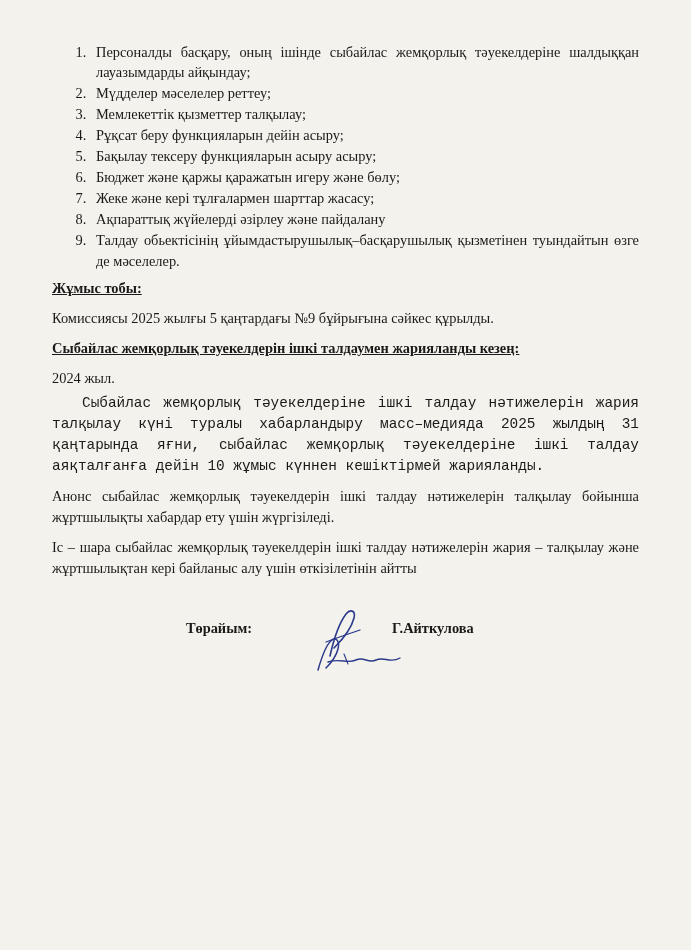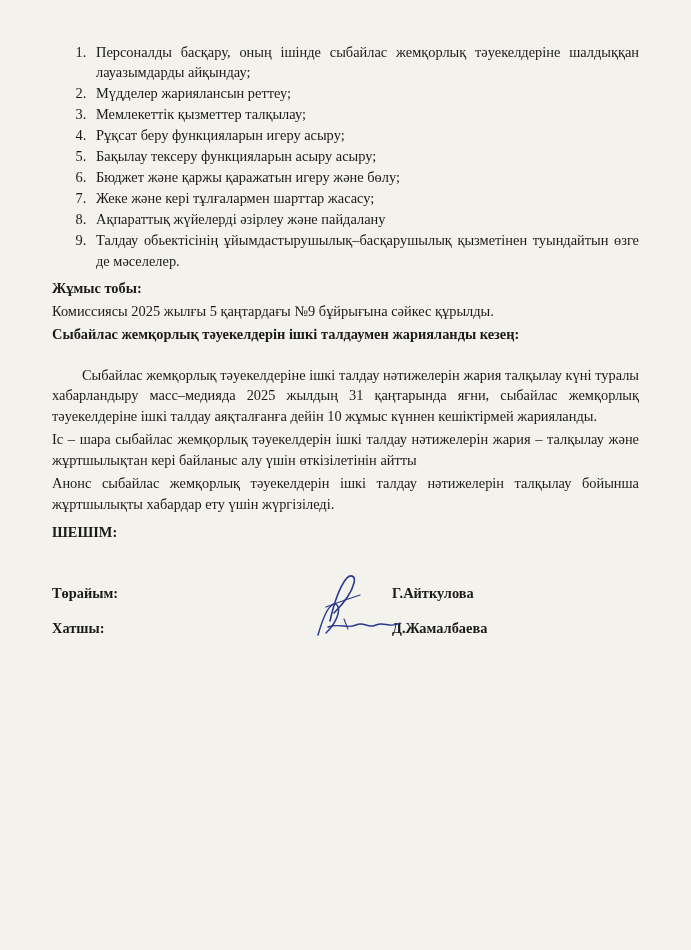--- a/index.html
+++ b/index.html
@@ -36,43 +36,46 @@
   .numbered-list li span {
     display: inline;
   }
   .block {
     font-size: 14.4px;
     line-height: 1.45;
     text-align: justify;
     margin-top: 7px;
   }
   .block.tight {
-    margin-top: 2px;
+    margin-top: 9px;
   }
   .bold {
     font-weight: bold;
+    text-decoration: underline;
   }
   .indent {
     text-indent: 30px;
   }
   .para-gap {
-    margin-top: 20px;
+    margin-top: 5px;
+    font-family: Liberation Mono, monospace;
   }
   .sig-area {
     margin-top: 42px;
     position: relative;
     font-size: 14.4px;
   }
   .sig-row {
     display: flex;
     align-items: baseline;
     margin-bottom: 18px;
   }
   .sig-role {
     width: 200px;
+    text-align: right;
     font-weight: bold;
     padding-right: 10px;
   }
   .sig-space {
     width: 130px;
   }
   .sig-name {
     font-weight: bold;
   }
   .scribble {
@@ -88,60 +91,55 @@
     top: 16px;
   }
 </style>
 </head>
 <body>
 
 <div class="page">
 
   <ol class="numbered-list">
     <li><span>Персоналды басқару, оның ішінде сыбайлас жемқорлық тәуекелдеріне шалдыққан лауазымдарды айқындау;</span></li>
-    <li><span>Мүдделер жариялансын реттеу;</span></li>
+    <li><span>Мүдделер мәселелер реттеу;</span></li>
     <li><span>Мемлекеттік қызметтер талқылау;</span></li>
-    <li><span>Рұқсат беру функцияларын игеру асыру;</span></li>
+    <li><span>Рұқсат беру функцияларын дейін асыру;</span></li>
     <li><span>Бақылау тексеру функцияларын асыру асыру;</span></li>
     <li><span>Бюджет және қаржы қаражатын игеру және бөлу;</span></li>
     <li><span>Жеке және кері тұлғалармен шарттар жасасу;</span></li>
     <li><span>Ақпараттық жүйелерді әзірлеу және пайдалану</span></li>
     <li><span>Талдау обьектісінің ұйымдастырушылық–басқарушылық қызметінен туындайтын өзге де мәселелер.</span></li>
   </ol>
 
   <div class="block bold">Жұмыс тобы:</div>
   <div class="block tight">Комиссиясы 2025 жылғы 5 қаңтардағы №9 бұйрығына сәйкес құрылды.</div>
   <div class="block bold tight">Сыбайлас жемқорлық тәуекелдерін ішкі талдаумен жарияланды кезең:</div>
+  <div class="block tight">2024 жыл.</div>
 
   <div class="block indent para-gap">Сыбайлас жемқорлық тәуекелдеріне ішкі талдау нәтижелерін жария талқылау күні туралы хабарландыру масс–медияда 2025 жылдың 31 қаңтарында яғни, сыбайлас жемқорлық тәуекелдеріне ішкі талдау аяқталғанға  дейін 10 жұмыс күннен кешіктірмей жарияланды.</div>
+  <div class="block tight">Анонс сыбайлас жемқорлық тәуекелдерін ішкі талдау нәтижелерін талқылау бойынша жұртшылықты хабардар ету  үшін жүргізіледі.</div>
   <div class="block tight">Іс – шара сыбайлас жемқорлық тәуекелдерін  ішкі талдау нәтижелерін жария – талқылау  және жұртшылықтан кері байланыс алу үшін өткізілетінін айтты</div>
-  <div class="block tight">Анонс сыбайлас жемқорлық тәуекелдерін ішкі талдау нәтижелерін талқылау бойынша жұртшылықты хабардар ету  үшін жүргізіледі.</div>
 
-  <div class="block bold">ШЕШІМ:</div>
 
   <div class="sig-area">
 
     <svg class="scribble scribble-1" width="90" height="52" viewBox="0 0 90 52">
       <path d="M10 48 C 14 30, 20 14, 26 6 C 30 1, 36 2, 34 10 C 31 22, 20 34, 14 40" fill="none" stroke="#2b3a8c" stroke-width="1.6" stroke-linecap="round"></path>
       <path d="M6 34 C 16 30, 28 26, 40 22" fill="none" stroke="#2b3a8c" stroke-width="1.3" stroke-linecap="round"></path>
     </svg>
 
     <svg class="scribble scribble-2" width="110" height="40" viewBox="0 0 110 40">
       <path d="M4 34 C 8 20, 12 8, 18 4 C 22 1, 26 5, 24 13 C 22 21, 16 28, 12 32" fill="none" stroke="#2b3a8c" stroke-width="1.5" stroke-linecap="round"></path>
       <path d="M14 26 C 26 22, 34 28, 42 24 C 50 20, 54 28, 62 24 C 70 20, 76 28, 86 22" fill="none" stroke="#2b3a8c" stroke-width="1.4" stroke-linecap="round"></path>
       <path d="M30 18 L 34 28" fill="none" stroke="#2b3a8c" stroke-width="1.1" stroke-linecap="round"></path>
     </svg>
 
     <div class="sig-row">
       <div class="sig-role">Төрайым:</div>
       <div class="sig-space"></div>
       <div class="sig-name">Г.Айткулова</div>
     </div>
 
-    <div class="sig-row">
-      <div class="sig-role">Хатшы:</div>
-      <div class="sig-space"></div>
-      <div class="sig-name">Д.Жамалбаева</div>
-    </div>
 
   </div>
 
 </div>
 
 </body></html>

